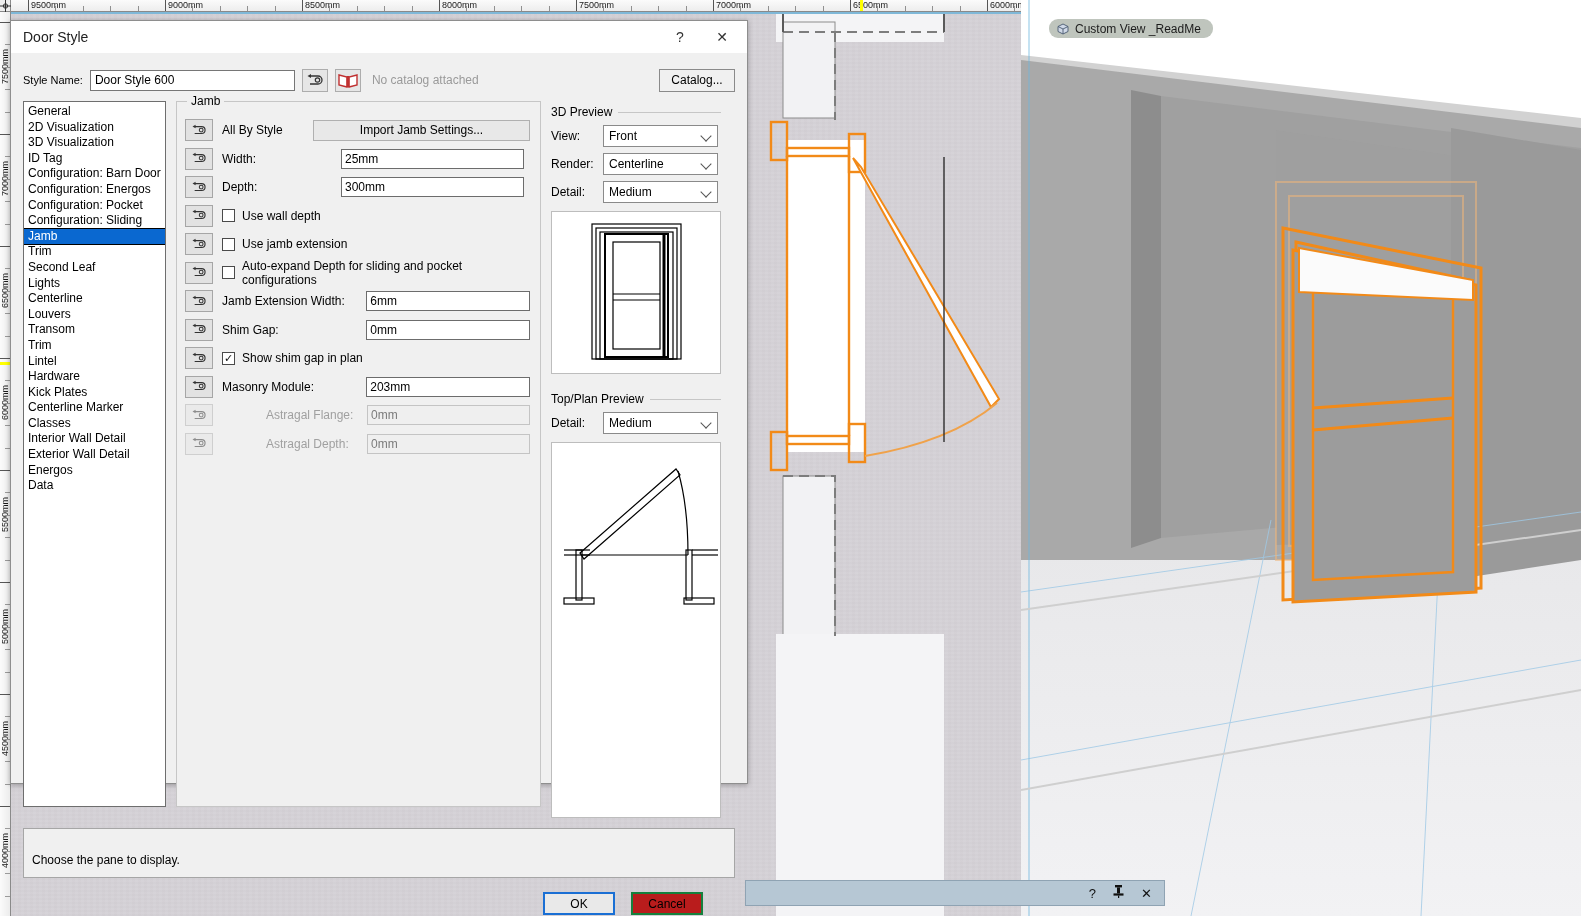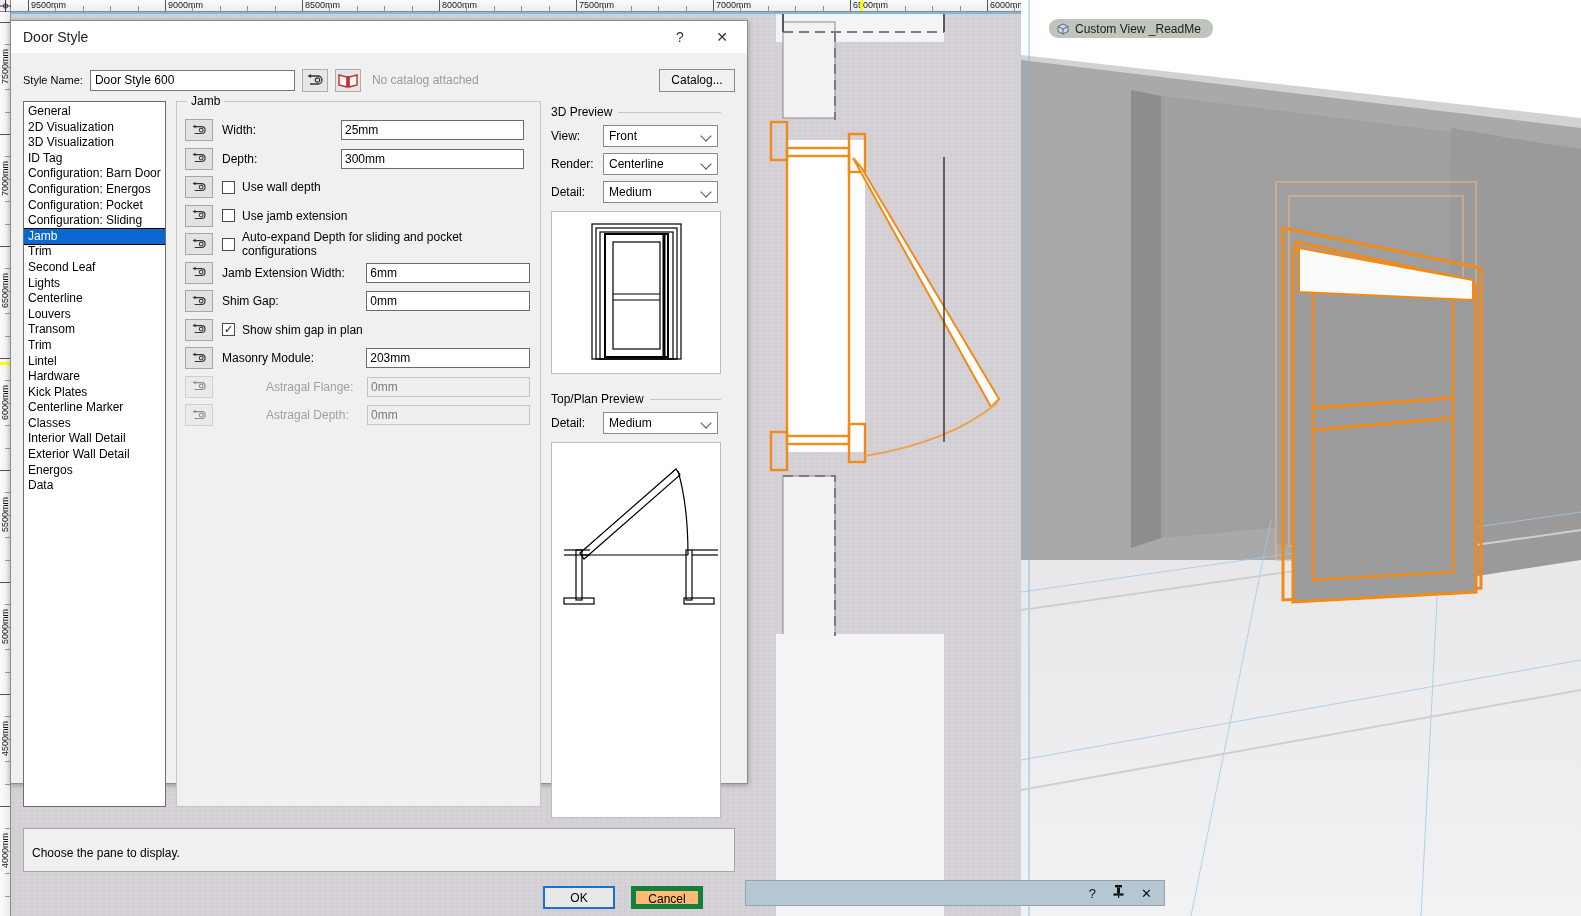--- a/index.html
+++ b/index.html
@@ -165,25 +165,25 @@
   }
   .sel .chev{
     position:absolute; right:7px; top:6px; width:8px;height:8px;
     border-right:1.6px solid #555; border-bottom:1.6px solid #555; transform:rotate(45deg);
   }
   .pv-box{ margin-top:8px; background:#fff; border:1px solid #bdbdbd; }
 
   
   #status-box{
     margin:10px 12px 0 12px; height:44px; border:1px solid #a6a6a6; background:#f0f0f0;
-    font-size:12px; padding:17px 8px;
+    font-size:12px; padding:24px 8px;
   }
   #dlg-buttons{ display:flex; justify-content:flex-end; gap:16px; margin:14px 44px 0 0; }
   .dbtn{
-    width:72px;height:23px;border:5px solid #15803d;background:#fdba74;font-size:12px;
+    width:72px;height:23px;border:2px solid #15803d;background:#b91c1c;font-size:12px;
     font-family:"Liberation Sans",sans-serif;color:#000;
   }
   .dbtn.default{ border:2px solid #1a6fd4; background:#e9e9e9; }
 
   
   #palette-bar{
     position:absolute; left:745px; top:880px; width:420px; height:26px;
     background:#b6c7d4; border:1px solid #8fa3b3; display:flex; align-items:center;
     justify-content:flex-end; gap:17px; padding-right:12px; z-index:20; font-size:13px; color:#111;
   }
@@ -479,20 +479,31 @@
           <div class="pane-item">Classes</div>
           <div class="pane-item">Interior Wall Detail</div>
           <div class="pane-item">Exterior Wall Detail</div>
           <div class="pane-item">Energos</div>
           <div class="pane-item">Data</div>
         </div>
 
       <div id="jamb-group">
         <span class="grp-title">Jamb</span>
 
+        <div class="frow">
+          <span class="sq-btn">
+              <svg width="16" height="13" viewBox="0 0 18 15">
+                <path d="M4,3 L12,3 A4,4 0 1,1 12,11 L4,11" fill="none" stroke="#333" stroke-width="1.3"></path>
+                <polygon points="5,1 5,5 1.5,3" fill="#333"></polygon>
+                <circle cx="11.5" cy="7" r="2.2" fill="none" stroke="#333" stroke-width="1.2"></circle>
+              </svg>
+            </span>
+          <span class="flabel" style="width:82px">All By Style</span>
+          <button id="import-jamb-btn">Import Jamb Settings...</button>
+        </div>
 
         <div class="frow">
           <span class="sq-btn">
               <svg width="16" height="13" viewBox="0 0 18 15">
                 <path d="M4,3 L12,3 A4,4 0 1,1 12,11 L4,11" fill="none" stroke="#333" stroke-width="1.3"></path>
                 <polygon points="5,1 5,5 1.5,3" fill="#333"></polygon>
                 <circle cx="11.5" cy="7" r="2.2" fill="none" stroke="#333" stroke-width="1.2"></circle>
               </svg>
             </span>
           <span class="flabel">Width:</span>

